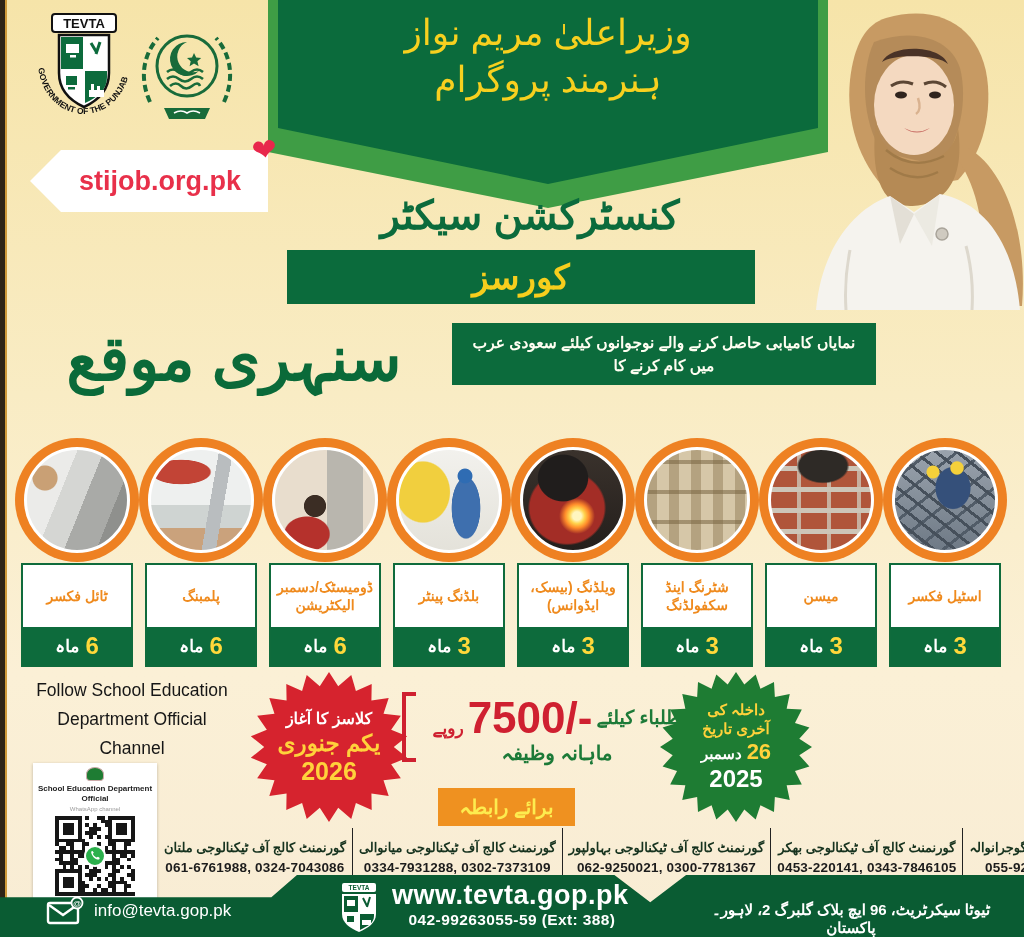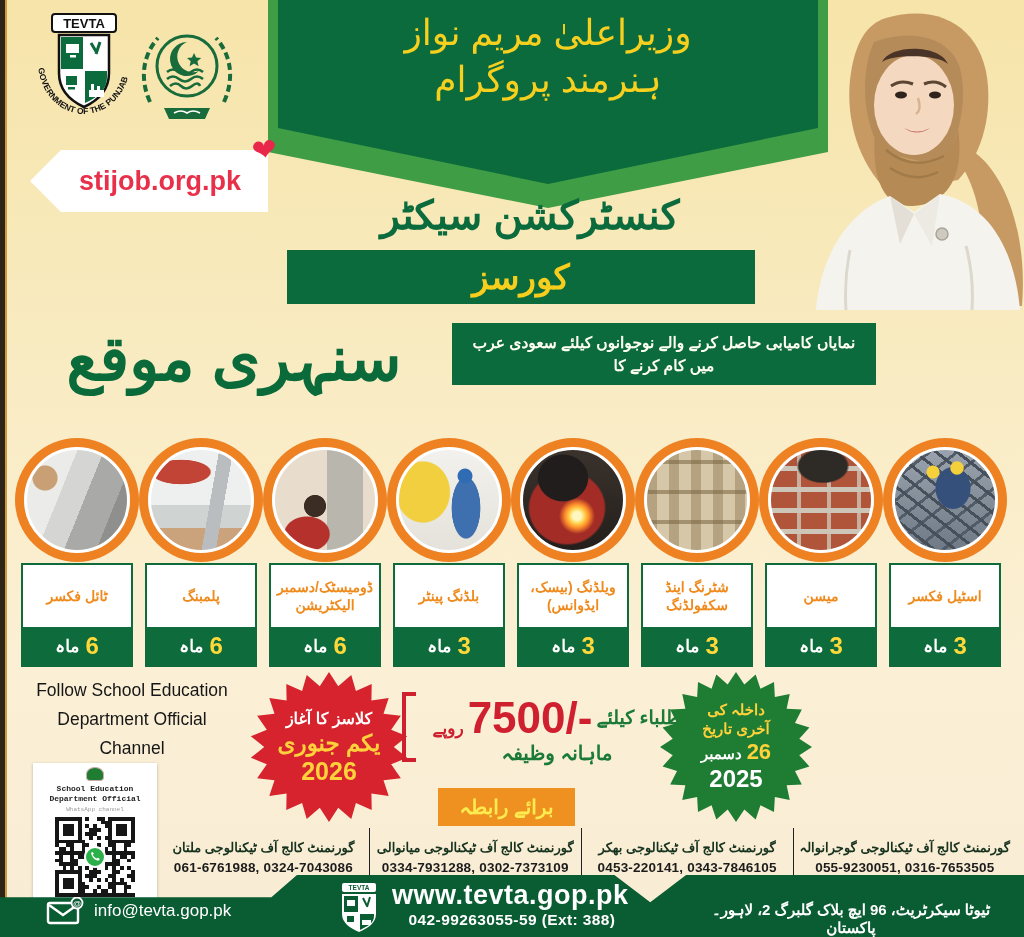--- a/index.html
+++ b/index.html
@@ -103,21 +103,21 @@
   .brk{position:absolute;top:6px;bottom:14px;width:14px;border:0 solid #cf2030;}
   .brk-l{left:0;border-left-width:4px;border-top-width:4px;border-bottom-width:4px;}
   .brk-r{right:0;border-right-width:4px;border-top-width:4px;border-bottom-width:4px;}
 
   .contact-banner{position:absolute;left:438px;top:788px;width:137px;height:38px;background:#ef9120;
     display:flex;align-items:center;justify-content:center;}
   .contact-banner span{color:#fdec4f;font-weight:800;font-size:20px;direction:rtl;}
 
   
   .wa-card{position:absolute;left:33px;top:763px;width:124px;height:142px;background:#fff;
-    box-shadow:0 1px 3px rgba(0,0,0,.25);display:flex;flex-direction:column;align-items:center;padding-top:4px;font-family:Liberation Mono, monospace;}
+    box-shadow:0 1px 3px rgba(0,0,0,.25);display:flex;flex-direction:column;align-items:center;padding-top:4px;}
   .wa-crest{width:18px;height:14px;border-radius:50% 50% 4px 4px;background:#1e7c33;border:1px solid #caa;} 
   .wa-title{font-size:8px;font-weight:bold;color:#222;text-align:center;line-height:1.3;margin-top:3px;}
   .wa-sub{font-size:6px;color:#9a9a9a;margin-top:1px;}
   .qr-wrap{position:relative;margin-top:4px;}
   .qr-grid{display:grid;grid-template-columns:repeat(21,1fr);grid-template-rows:repeat(21,1fr);
     width:80px;height:80px;background:#fff;}
   .qd{background:#161616;}
   .wa-dot{position:absolute;left:29px;top:29px;width:22px;height:22px;border-radius:50%;
     background:#2bb04c;display:flex;align-items:center;justify-content:center;border:2px solid #fff;}
 
@@ -791,20 +791,24 @@
   </div>
 
   <div class="contacts">
     <div class="contact">
       <div class="cn">گورنمنٹ کالج آف ٹیکنالوجی ملتان</div>
       <div class="cp">061-6761988, 0324-7043086</div>
     </div>
     <div class="contact">
       <div class="cn">گورنمنٹ کالج آف ٹیکنالوجی میانوالی</div>
       <div class="cp">0334-7931288, 0302-7373109</div>
+    </div>
+    <div class="contact">
+      <div class="cn">گورنمنٹ کالج آف ٹیکنالوجی بہاولپور</div>
+      <div class="cp">062-9250021, 0300-7781367</div>
     </div>
     <div class="contact">
       <div class="cn">گورنمنٹ کالج آف ٹیکنالوجی بھکر</div>
       <div class="cp">0453-220141, 0343-7846105</div>
     </div>
     <div class="contact">
       <div class="cn">گورنمنٹ کالج آف ٹیکنالوجی گوجرانوالہ</div>
       <div class="cp">055-9230051, 0316-7653505</div>
     </div>
   </div>

